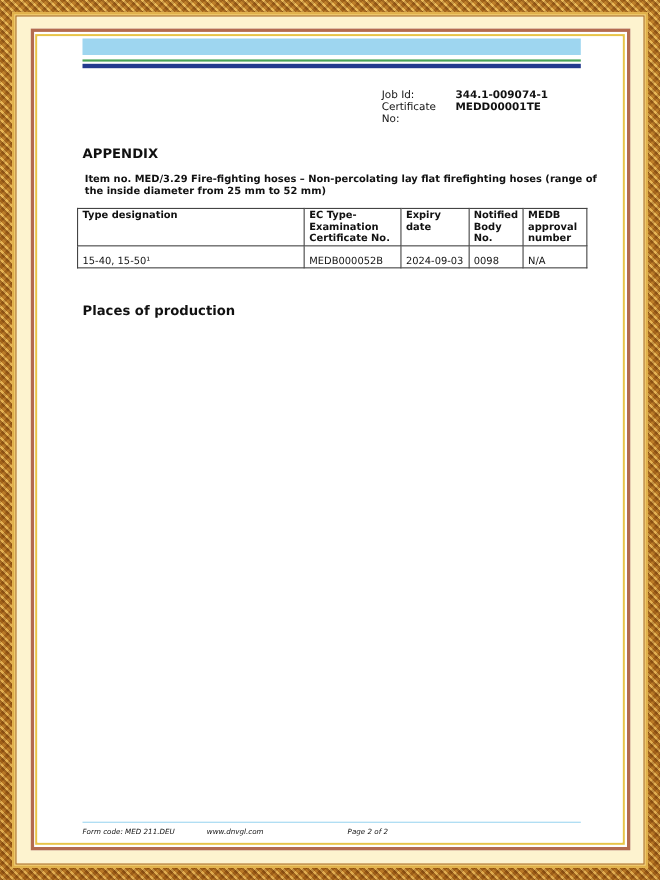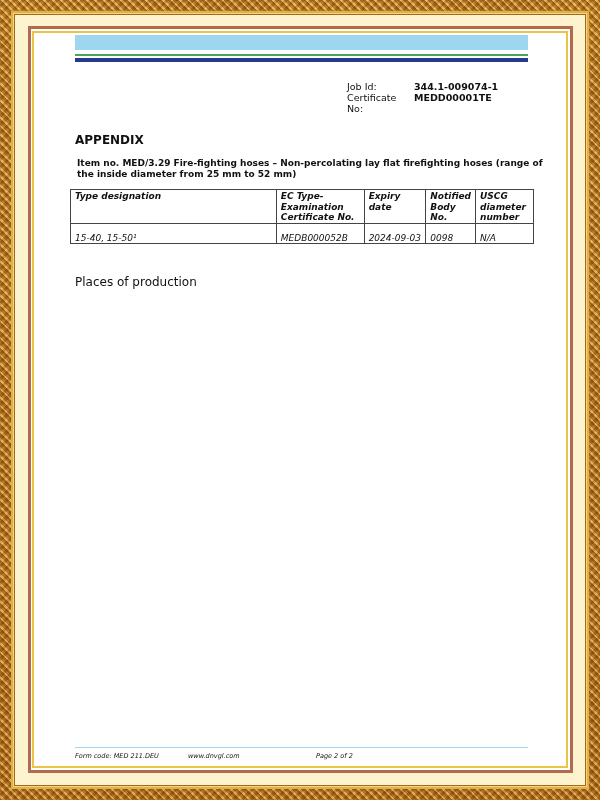--- a/index.html
+++ b/index.html
@@ -63,33 +63,33 @@
   .appendix-title {
     position: absolute; left: 41px; top: 100px;
     font-size: 12px; font-weight: bold;
   }
   .item-desc {
     position: absolute; left: 43px; top: 125px; width: 470px;
     font-size: 9px; font-weight: bold; line-height: 11px;
   }
   table.cert {
     position: absolute; left: 36px; top: 156px; width: 464px;
-    border-collapse: collapse; font-size: 9px; line-height: 10.5px; font-style: italic;
+    border-collapse: collapse; font-size: 9px; line-height: 10.5px;
   }
   table.cert th, table.cert td {
     border: 1px solid #444; text-align: left; vertical-align: top;
     padding: 0 4px;
   }
   table.cert th { font-weight: bold; padding-top: 1px; padding-bottom: 0; }
   table.cert td { padding-top: 9px; padding-bottom: 0; }
   .col1 { width: 208px; } .col2 { width: 88px; } .col3 { width: 62px; }
   .col4 { width: 48px; } .col5 { width: 58px; }
   .places-title {
     position: absolute; left: 41px; top: 242px;
-    font-size: 12px; font-weight: normal;
+    font-size: 12px; font-weight: bold;
   }
   .places-item {
     position: absolute; left: 41px; top: 266px;
     font-size: 9px;
   }
   .footer-line {
     position: absolute; left: 41px; top: 714px; width: 453px; height: 1px;
     background: #9ed6f0;
   }
   .footer {
@@ -129,21 +129,21 @@
   <div class="appendix-title">APPENDIX</div>
   <div class="item-desc">Item no. MED/3.29 Fire-fighting hoses – Non-percolating lay flat firefighting hoses (range of the inside diameter from 25 mm to 52 mm)</div>
 
   <table class="cert">
     <thead>
       <tr>
         <th class="col1">Type designation</th>
         <th class="col2">EC Type-Examination Certificate No.</th>
         <th class="col3">Expiry date</th>
         <th class="col4">Notified Body No.</th>
-        <th class="col5">USCG diameter number</th>
+        <th class="col5">MEDB approval number</th>
       </tr>
     </thead>
     <tbody>
       <tr>
         <td>15-40, 15-50¹</td>
         <td>MEDB000052B</td>
         <td>2024-09-03</td>
         <td>0098</td>
         <td>N/A</td>
       </tr>

